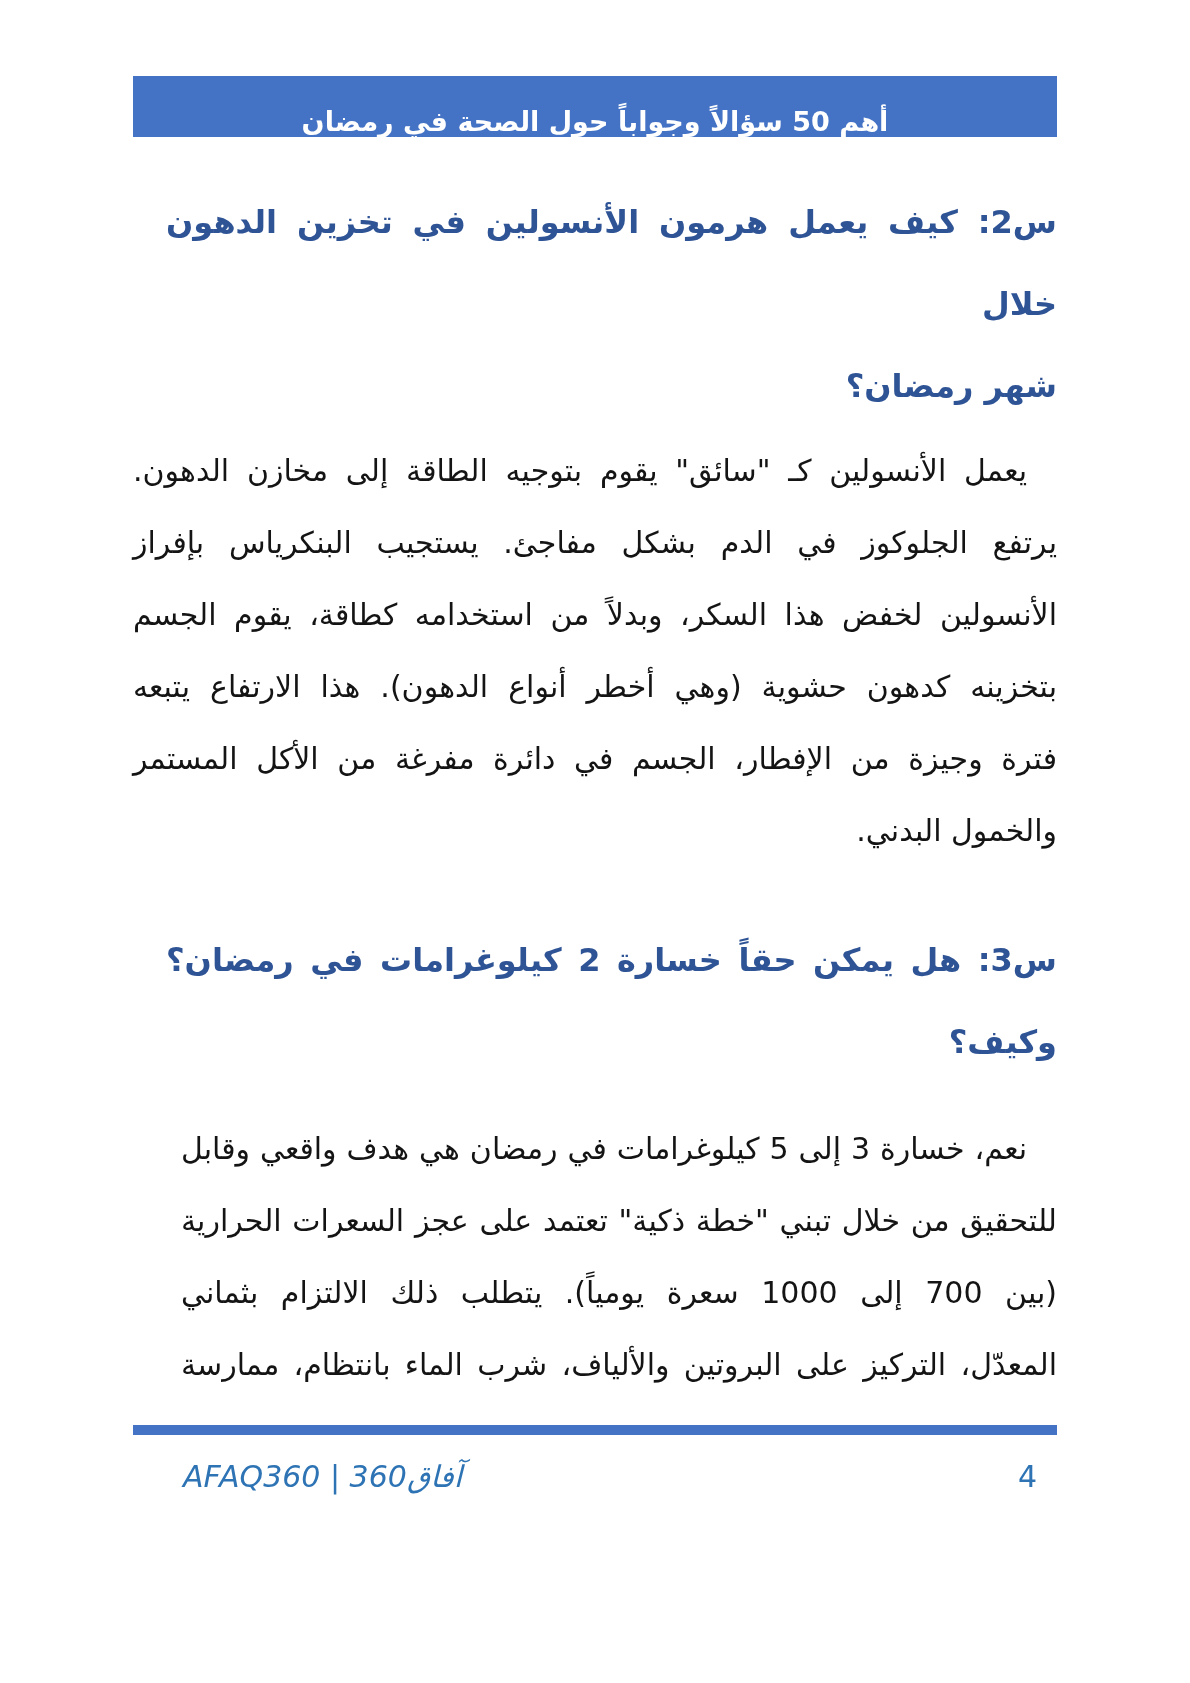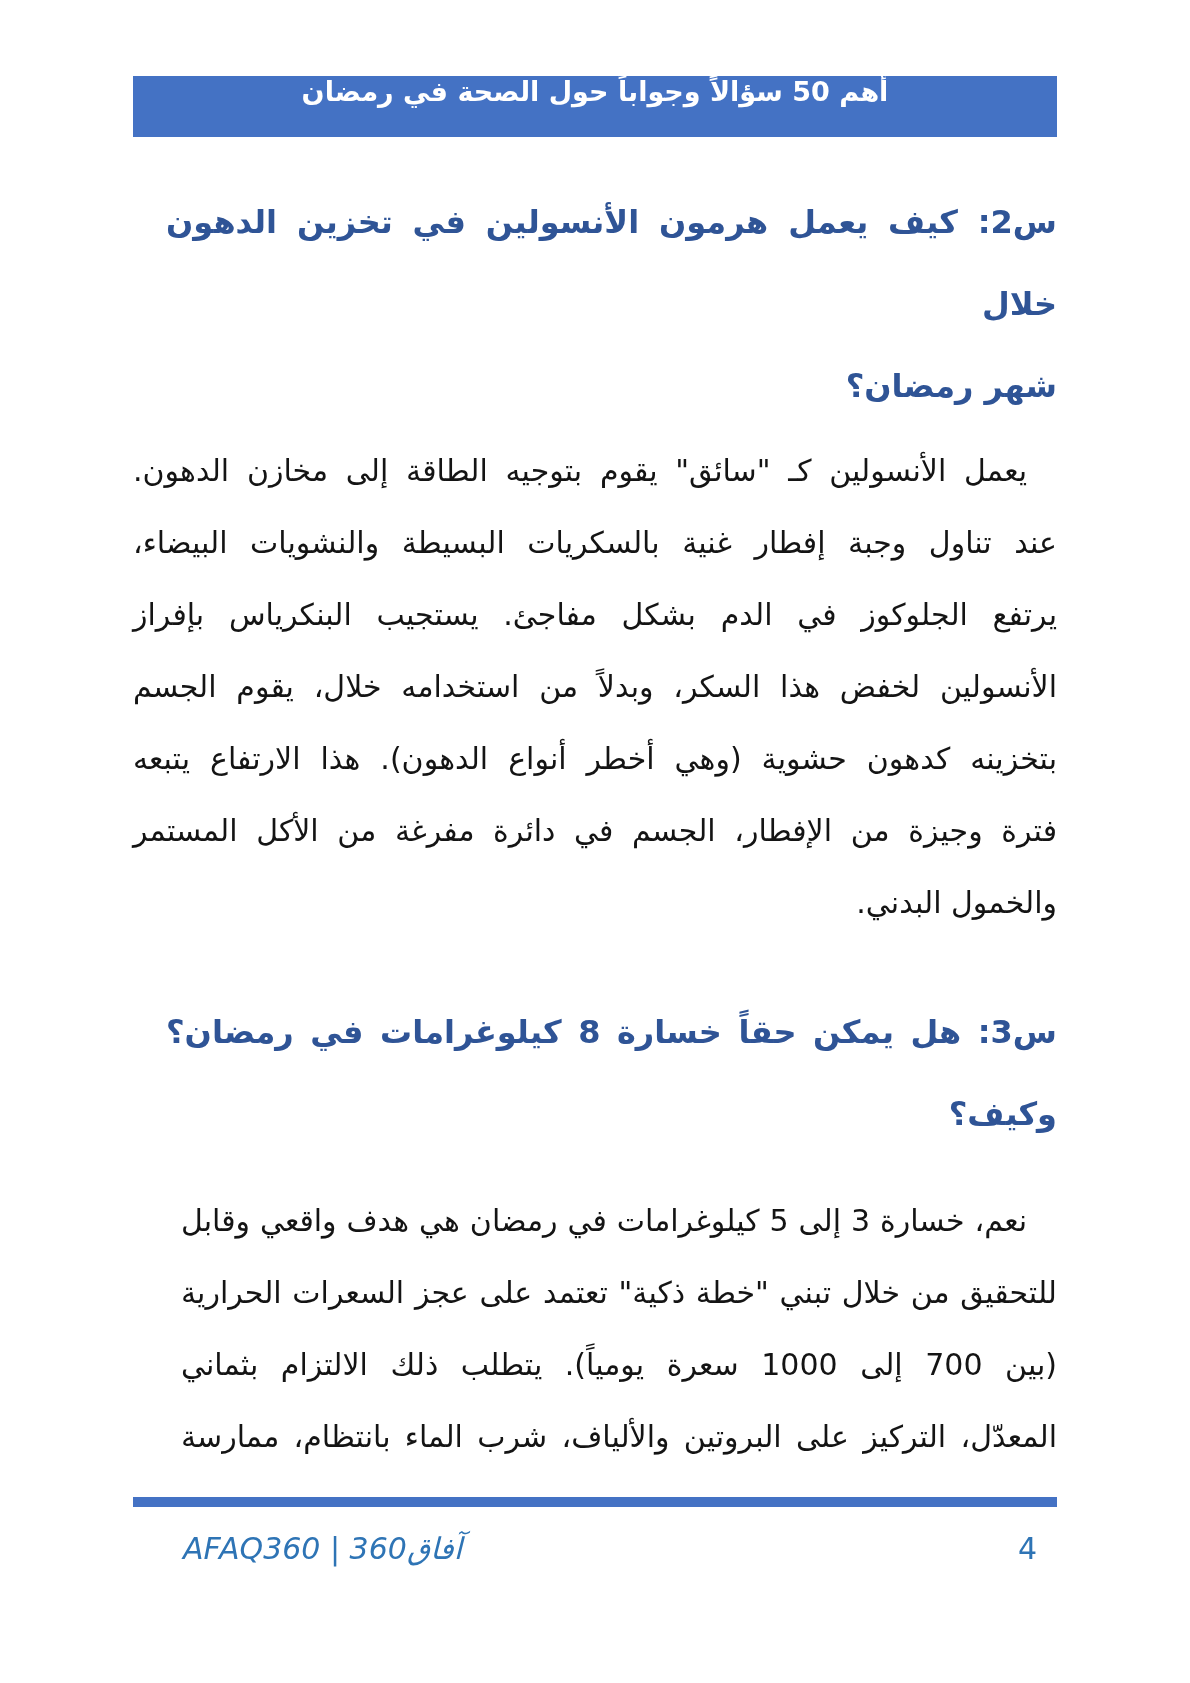--- a/index.html
+++ b/index.html
@@ -14,21 +14,21 @@
   .content {
     margin: 0 133px;
     width: 924px;
     direction: rtl;
   }
   
   .header-bar {
     margin-top: 76px;
     height: 61px;
     background: #4472C4;
-    display: flex; align-items: flex-start; justify-content: center;
+    display: flex; align-items: flex-end; justify-content: center;
   }
   .header-bar .t {
     color: #ffffff;
     font-size: 27px;
     font-weight: bold;
     letter-spacing: 0.2px;
   }
   
   .q-heading {
     color: #2F5496;
@@ -87,30 +87,29 @@
       <span class="t">أهم 50 سؤالاً وجواباً حول الصحة في رمضان</span>
     </div>
 
     <div class="q-heading q2">
       <div class="jline">س2: كيف يعمل هرمون الأنسولين في تخزين الدهون خلال</div>
       <div class="rline">شهر رمضان؟</div>
     </div>
 
     <div class="para p1">
       <div class="jline indent">يعمل الأنسولين كـ "سائق" يقوم بتوجيه الطاقة إلى مخازن الدهون.</div>
-      <div class="jline">عند تناول وجبة إفطار غنية بالسكريات البسيطة والنشويات البيضاء،</div>
       <div class="jline">يرتفع الجلوكوز في الدم بشكل مفاجئ. يستجيب البنكرياس بإفراز</div>
-      <div class="jline">الأنسولين لخفض هذا السكر، وبدلاً من استخدامه خلال، يقوم الجسم</div>
+      <div class="jline">الأنسولين لخفض هذا السكر، وبدلاً من استخدامه كطاقة، يقوم الجسم</div>
       <div class="jline">بتخزينه كدهون حشوية (وهي أخطر أنواع الدهون). هذا الارتفاع يتبعه</div>
       <div class="jline">فترة وجيزة من الإفطار، الجسم في دائرة مفرغة من الأكل المستمر</div>
       <div class="rline">والخمول البدني.</div>
     </div>
 
     <div class="q-heading q3">
-      <div class="jline">س3: هل يمكن حقاً خسارة 8 كيلوغرامات في رمضان؟ وكيف؟</div>
+      <div class="jline">س3: هل يمكن حقاً خسارة 2 كيلوغرامات في رمضان؟ وكيف؟</div>
     </div>
 
     <div class="para p2">
       <div class="jline indent">نعم، خسارة 3 إلى 5 كيلوغرامات في رمضان هي هدف واقعي وقابل</div>
       <div class="jline">للتحقيق من خلال تبني "خطة ذكية" تعتمد على عجز السعرات الحرارية</div>
       <div class="jline">(بين 700 إلى 1000 سعرة يومياً). يتطلب ذلك الالتزام بثماني</div>
       <div class="jline">المعدّل، التركيز على البروتين والألياف، شرب الماء بانتظام، ممارسة</div>
     </div>
 
     <div class="footer-sep"></div>

